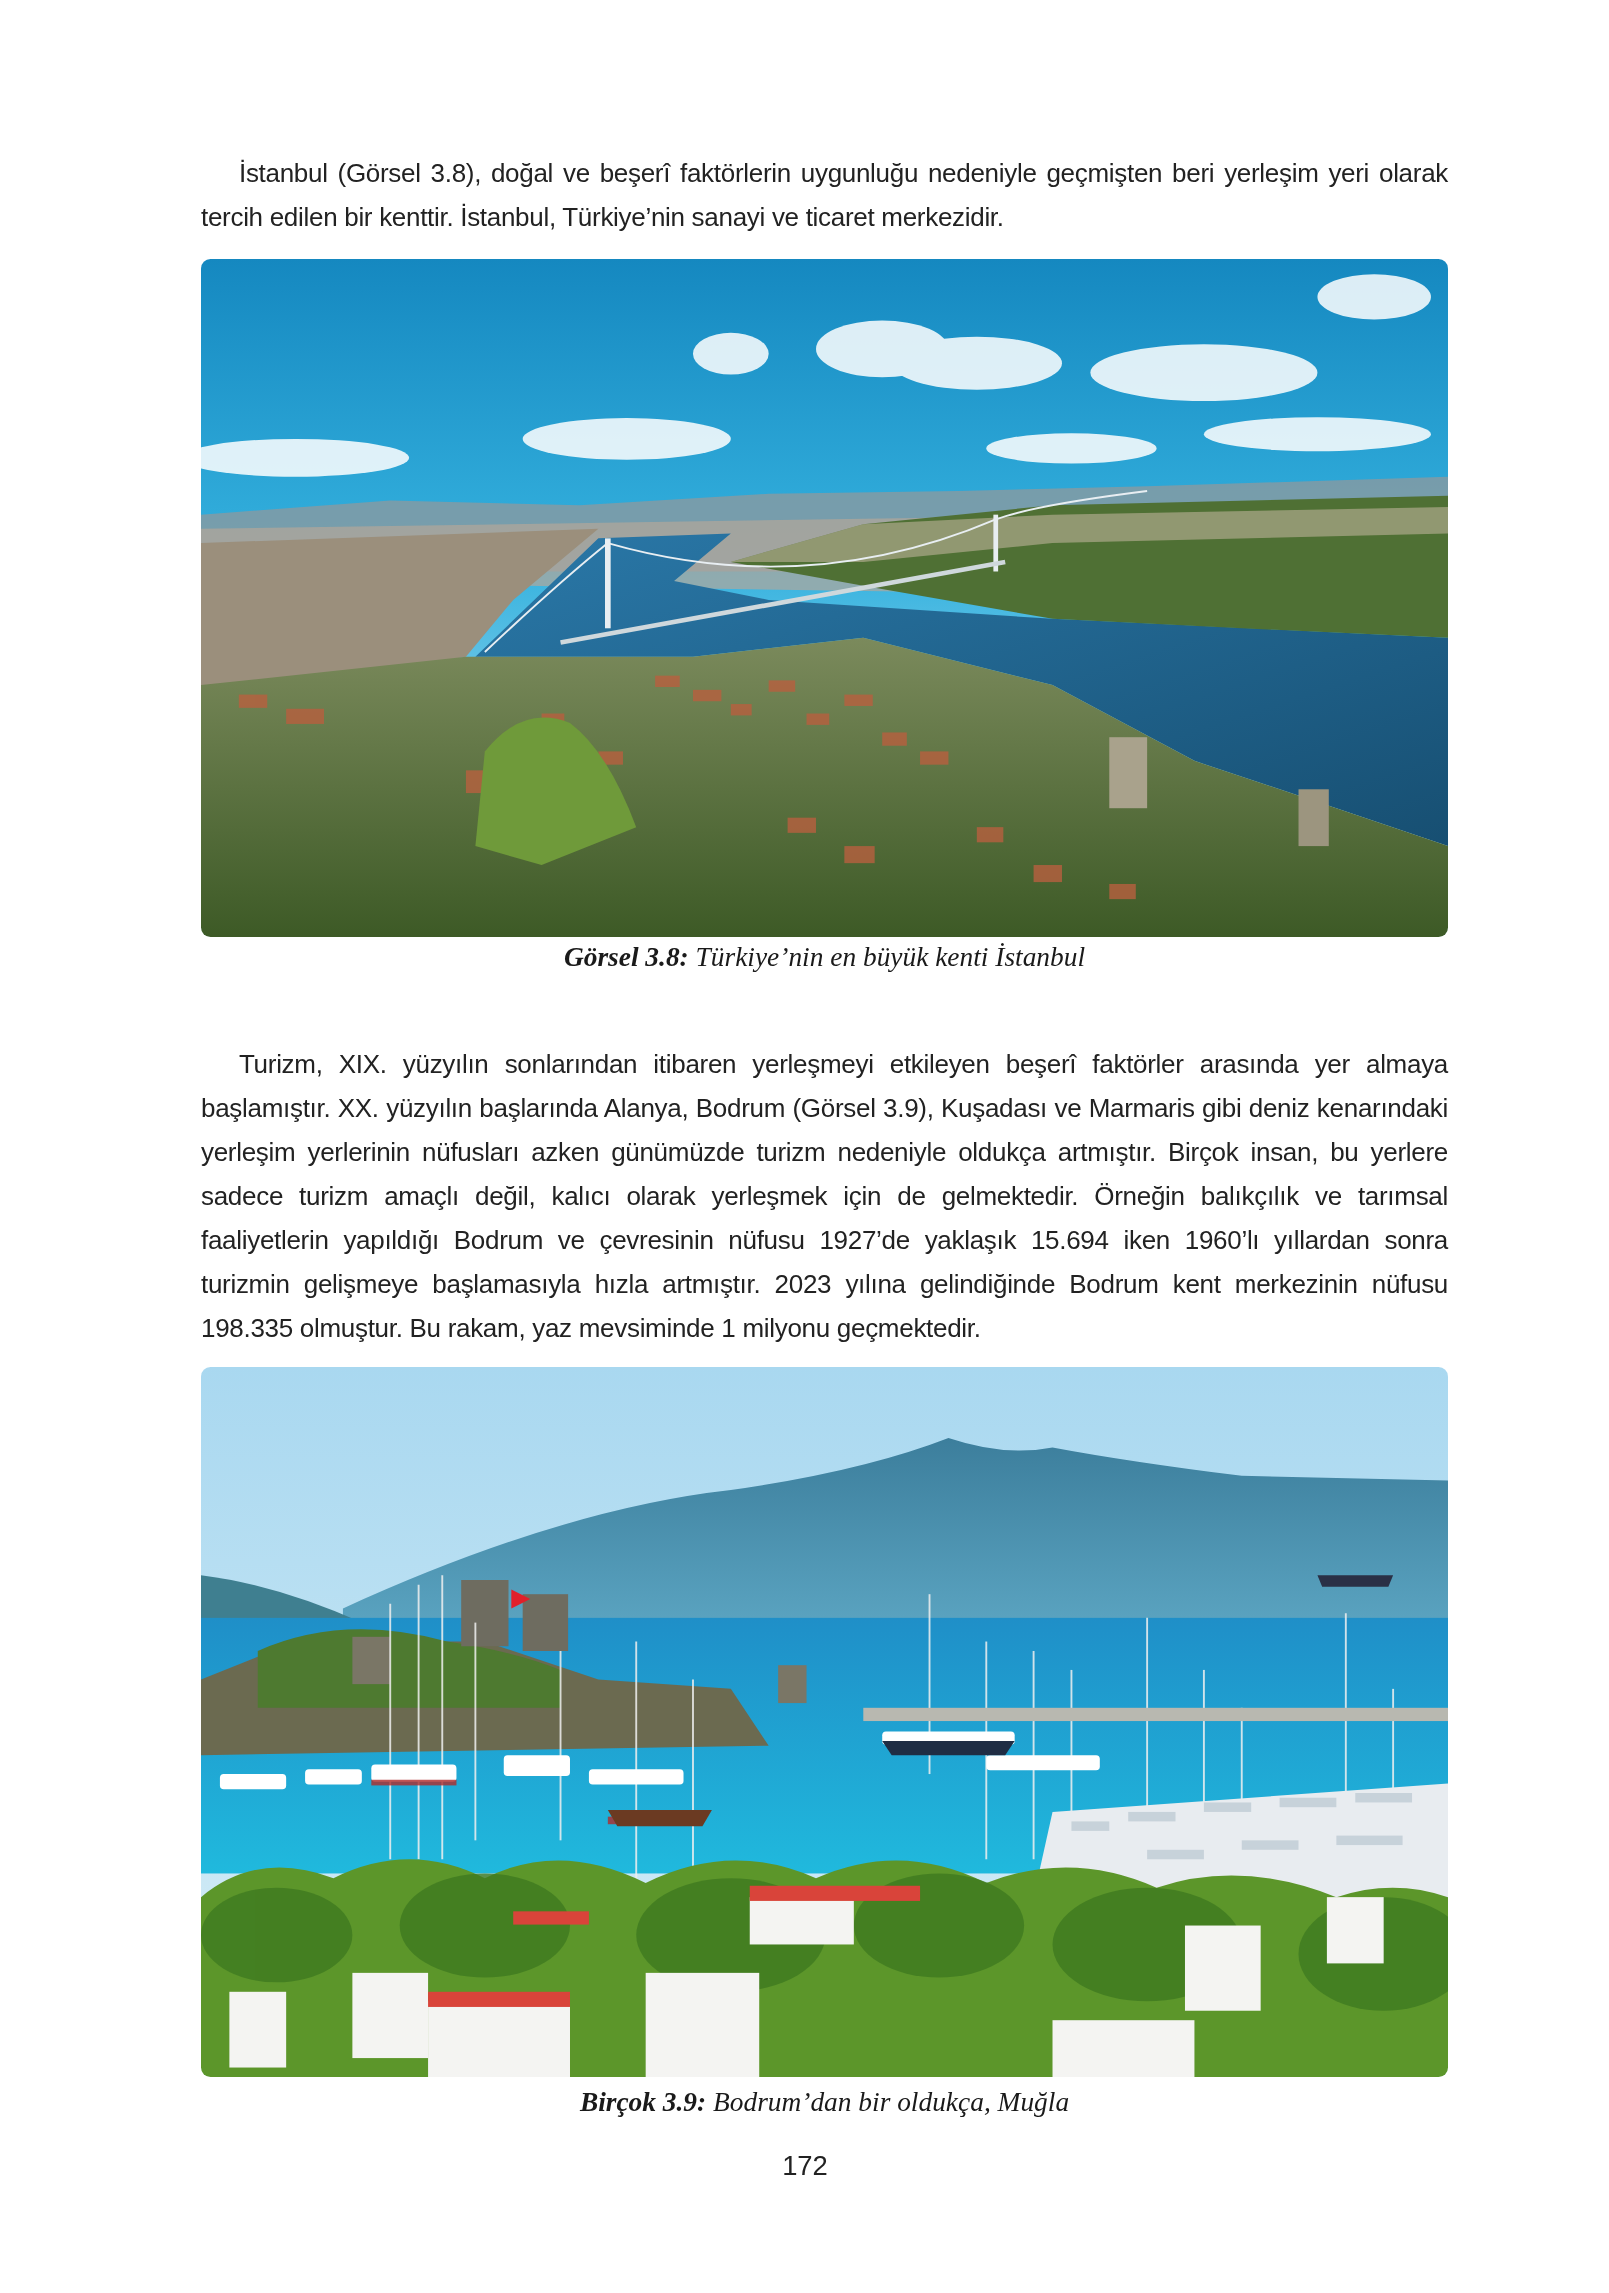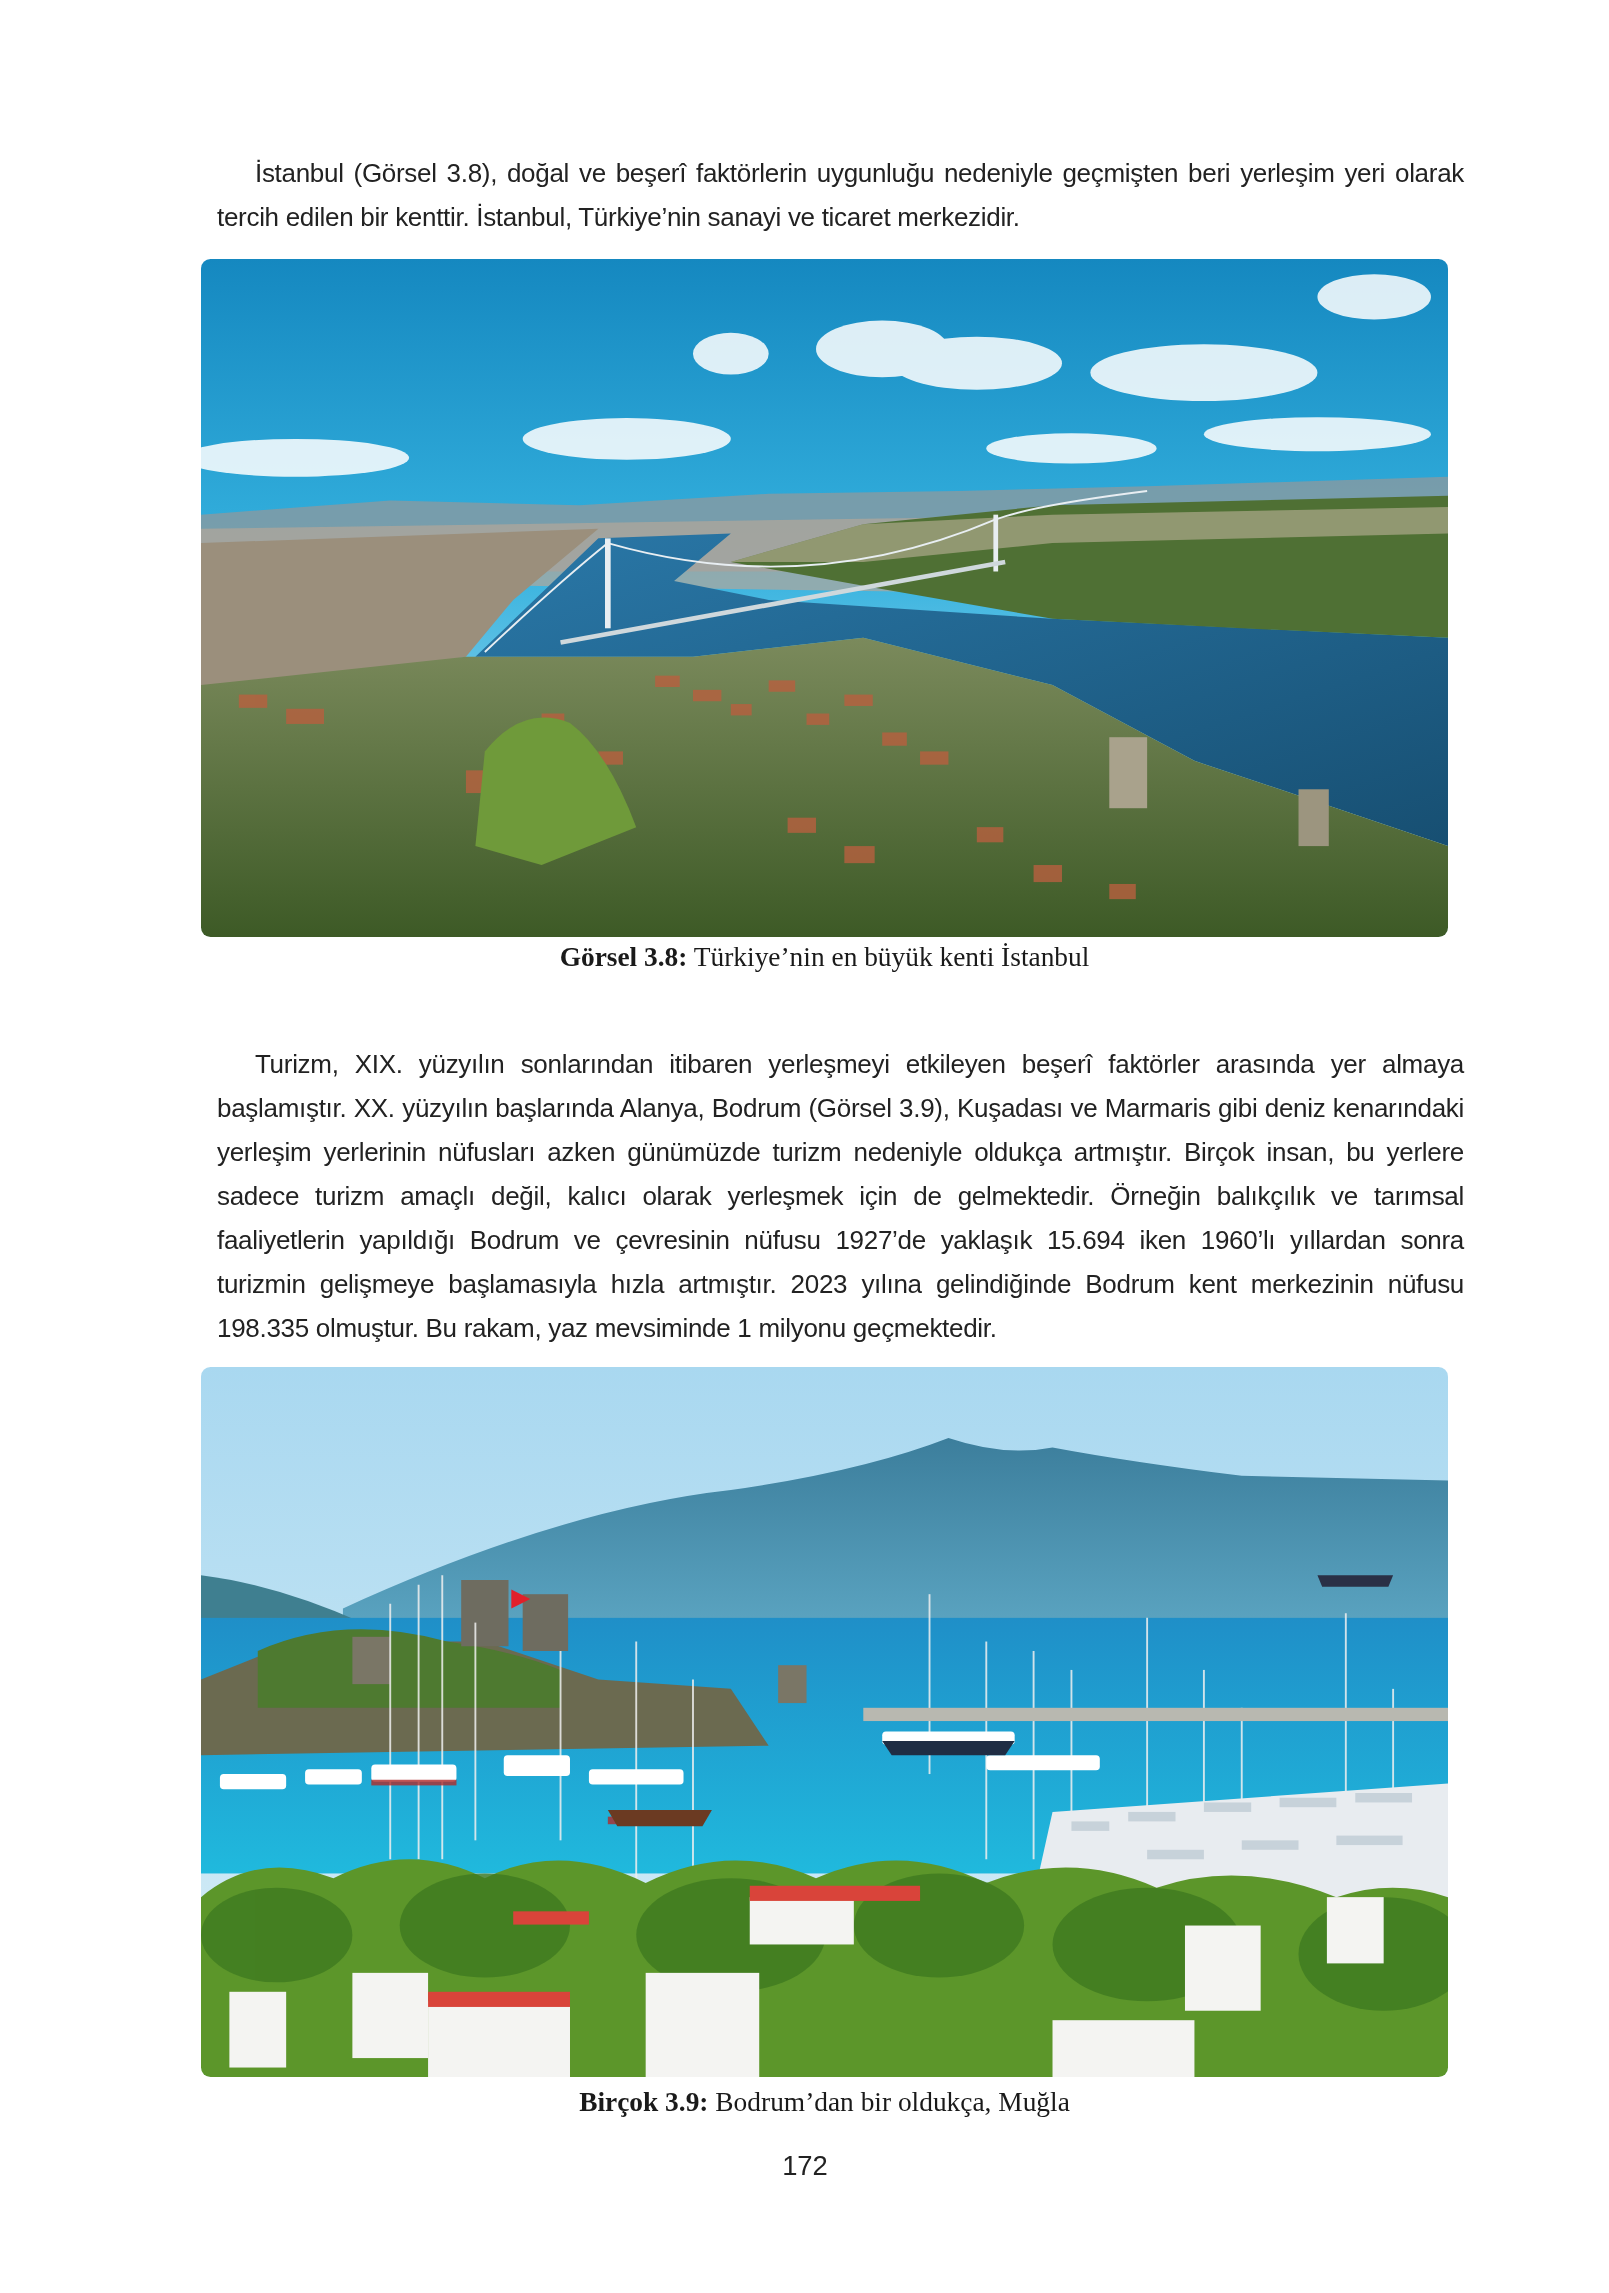--- a/index.html
+++ b/index.html
@@ -3,34 +3,34 @@
 <meta charset="utf-8">
 <style>
   html, body { margin: 0; padding: 0; }
   body {
     width: 1610px; height: 2294px; background: #ffffff; position: relative; overflow: hidden;
     color: #1e1e1e;
   }
   .para {
     position: absolute; left: 201px; width: 1247px;
     font-family: "Liberation Sans", sans-serif; font-size: 26px; line-height: 44px;
-    text-align: justify; letter-spacing: -0.3px; color: #222; margin-left: 16px;
+    text-align: justify; letter-spacing: -0.3px; color: #222;
   }
   .para .indent { display: inline-block; width: 38px; }
   #p1 { top: 151px; }
   #p2 { top: 1042px; }
   .figure {
     position: absolute; left: 201px; width: 1247px; border-radius: 9.5px; overflow: hidden;
   }
   #fig1 { top: 259px; height: 678px; }
   #fig2 { top: 1367px; height: 710px; }
   .figure svg { display: block; width: 100%; height: 100%; }
   .caption {
     position: absolute; left: 201px; width: 1247px; text-align: center;
-    font-family: "Liberation Serif", serif; font-size: 27.4px; color: #1a1a1a;
+    font-family: "Liberation Serif", serif; font-style: italic; font-size: 27.4px; color: #1a1a1a;
   }
   .caption b { font-weight: bold; }
   #cap1 { top: 942px; }
   #cap2 { top: 2087px; }
   .page-number {
     position: absolute; left: 0; width: 1610px; top: 2150px; text-align: center;
     font-family: "Liberation Sans", sans-serif; font-size: 27.4px; color: #222;
   }
 </style>
 </head>

